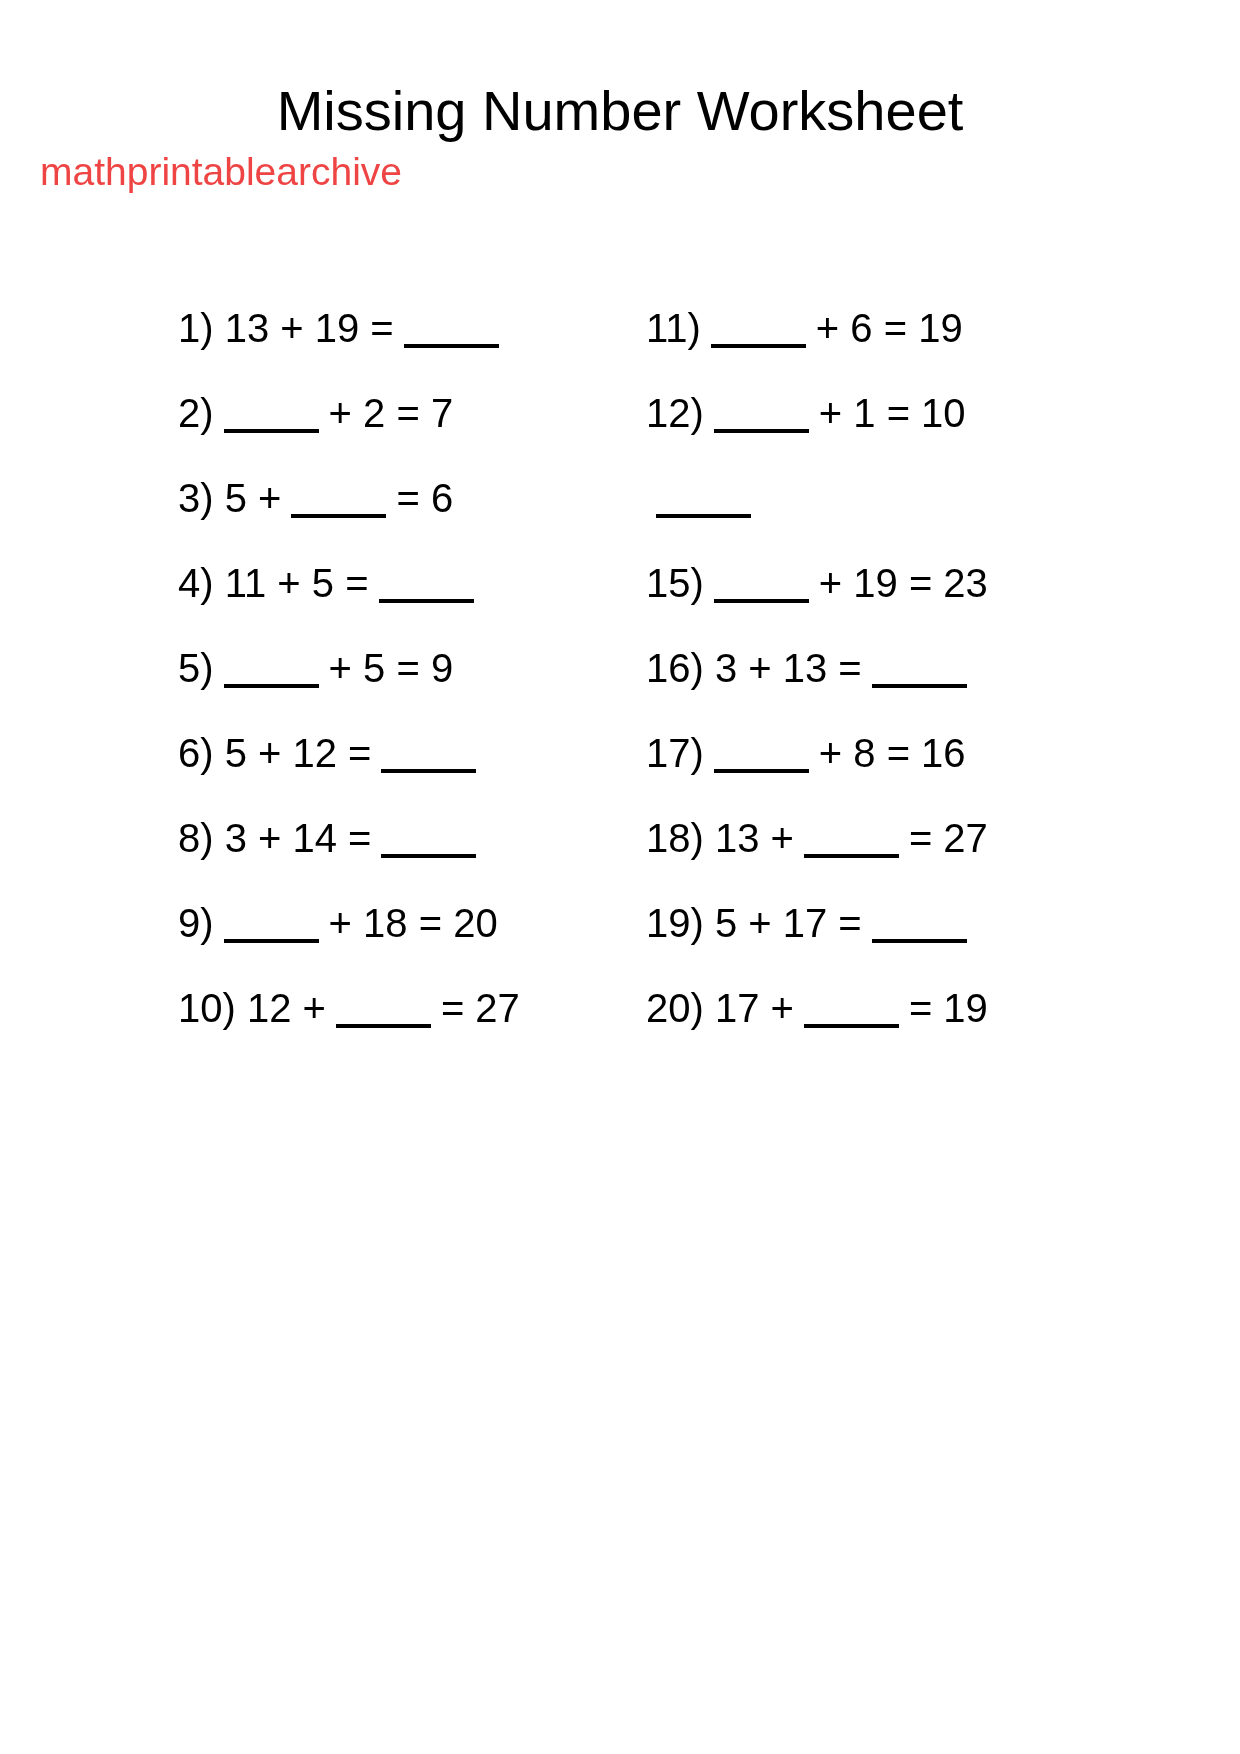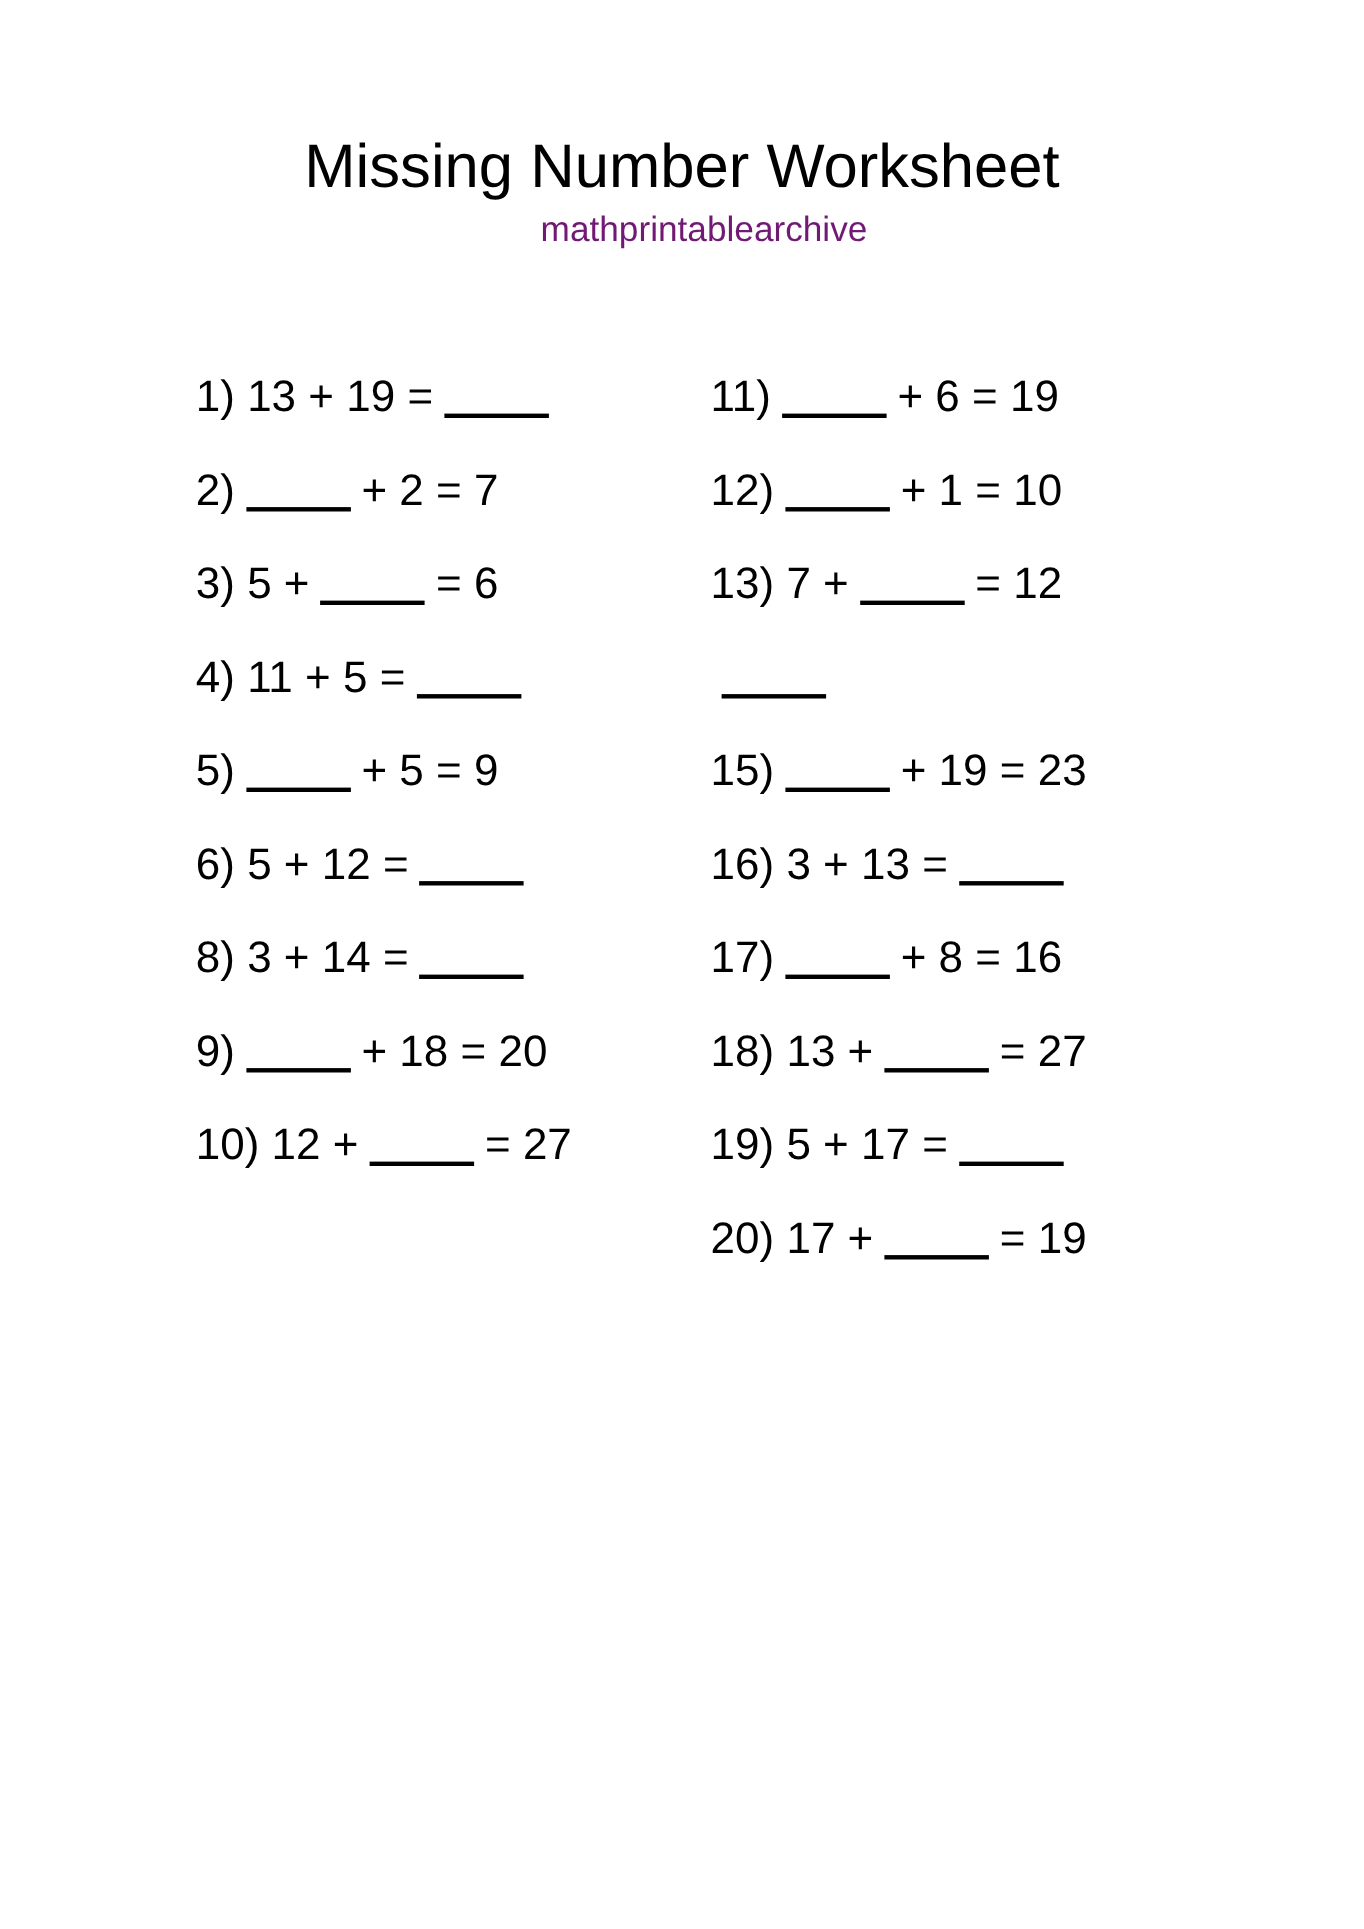--- a/index.html
+++ b/index.html
@@ -14,35 +14,35 @@
     color: #000000;
     overflow: hidden;
   }
   .sheet {
     width: 1240px;
     height: 1754px;
     position: relative;
   }
   .title {
     margin: 0;
-    padding-top: 120px;
+    padding-top: 80px;
     font-size: 56px;
     font-weight: 400;
     line-height: 1.1;
     text-align: center;
     color: #000000;
     letter-spacing: 0px;
   }
   .subtitle {
     margin: 0;
     margin-top: 8px;
-    font-size: 32px;
+    font-size: 39px;
     font-weight: 400;
-    text-align: center;
-    color: #701a75;
+    text-align: left;
+    color: #ef4444;
     padding-left: 40px; 
   }
   .problems {
     margin-top: 92px;
     padding-left: 178px;
     display: flex;
     flex-direction: row;
     justify-content: center;
   }
   .col {
@@ -95,21 +95,20 @@
       <div class="row"><span class="pre">5)</span><span class="blank"></span><span class="post">+ 5 = 9</span></div>
       <div class="row"><span class="pre">6) 5 + 12 =</span><span class="blank"></span></div>
       <div class="row"><span class="pre">8) 3 + 14 =</span><span class="blank"></span></div>
       <div class="row"><span class="pre">9)</span><span class="blank"></span><span class="post">+ 18 = 20</span></div>
       <div class="row"><span class="pre">10) 12 +</span><span class="blank"></span><span class="post">= 27</span></div>
     </div>
 
     <div class="col col-right">
       <div class="row"><span class="pre">11)</span><span class="blank"></span><span class="post">+ 6 = 19</span></div>
       <div class="row"><span class="pre">12)</span><span class="blank"></span><span class="post">+ 1 = 10</span></div>
-      <div class="row"><span class="pre">13) 7 +</span><span class="blank"></span><span class="post">= 12</span></div>
       <div class="row"><span class="blank"></span></div>
       <div class="row"><span class="pre">15)</span><span class="blank"></span><span class="post">+ 19 = 23</span></div>
       <div class="row"><span class="pre">16) 3 + 13 =</span><span class="blank"></span></div>
       <div class="row"><span class="pre">17)</span><span class="blank"></span><span class="post">+ 8 = 16</span></div>
       <div class="row"><span class="pre">18) 13 +</span><span class="blank"></span><span class="post">= 27</span></div>
       <div class="row"><span class="pre">19) 5 + 17 =</span><span class="blank"></span></div>
       <div class="row"><span class="pre">20) 17 +</span><span class="blank"></span><span class="post">= 19</span></div>
     </div>
 
   </div>

